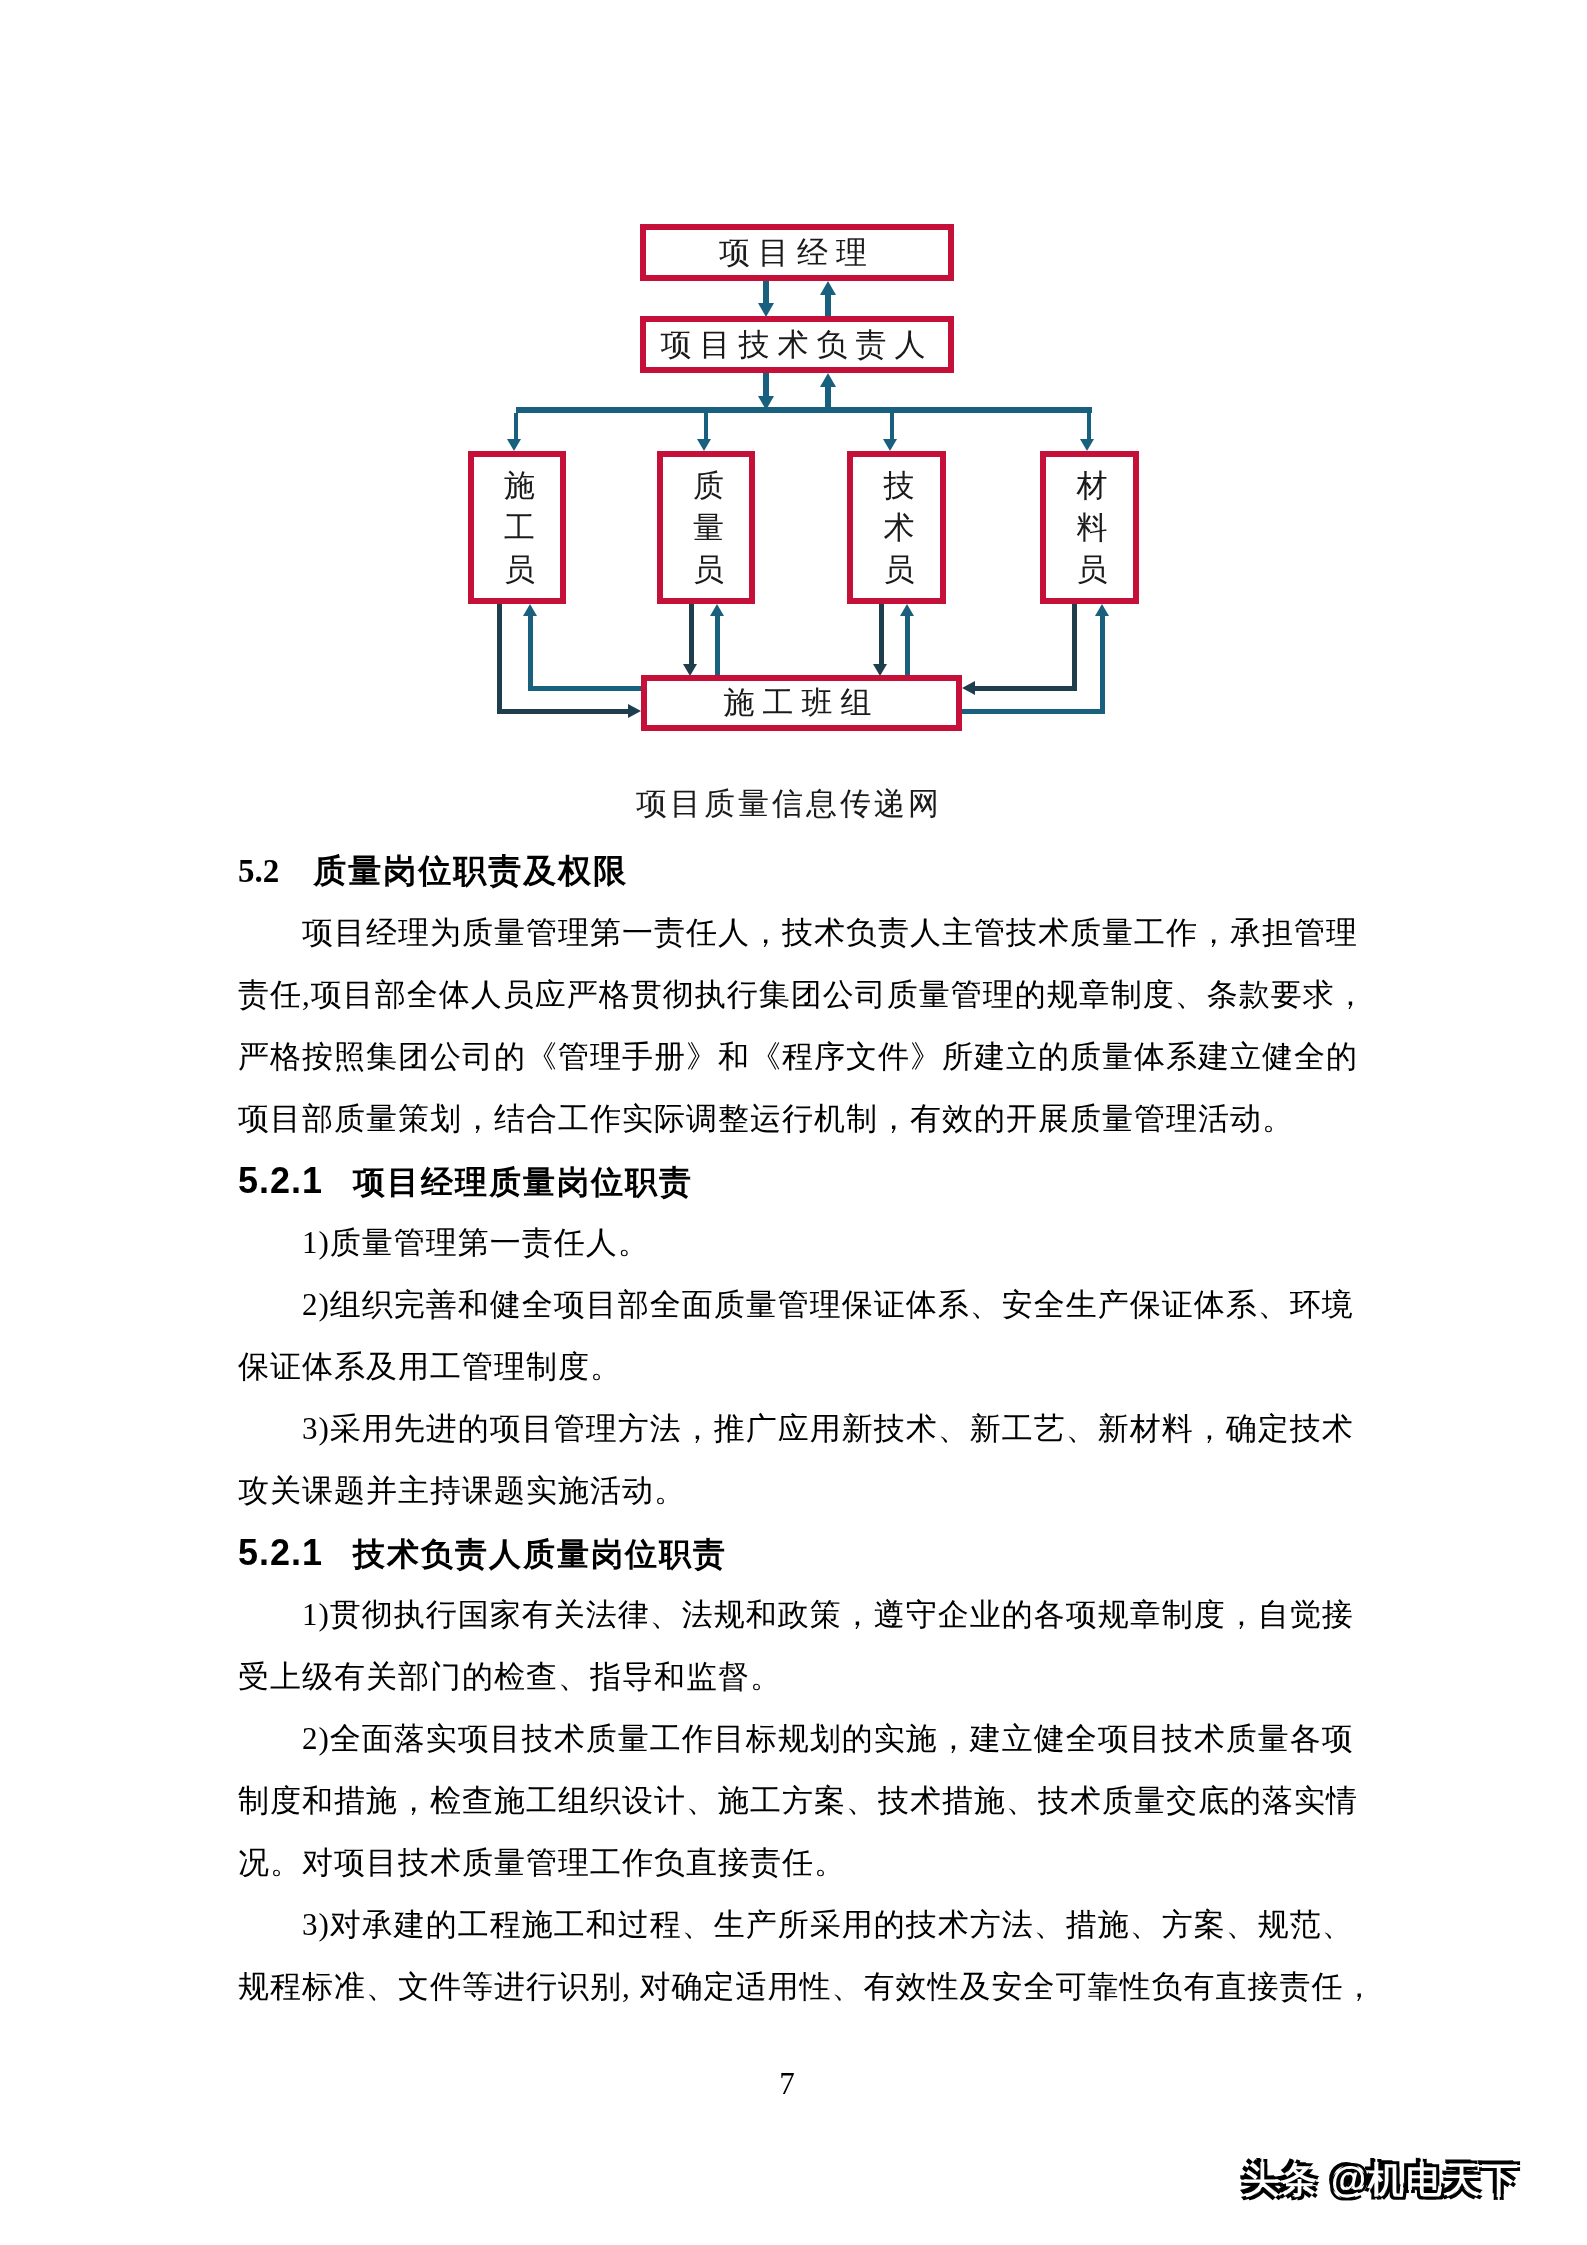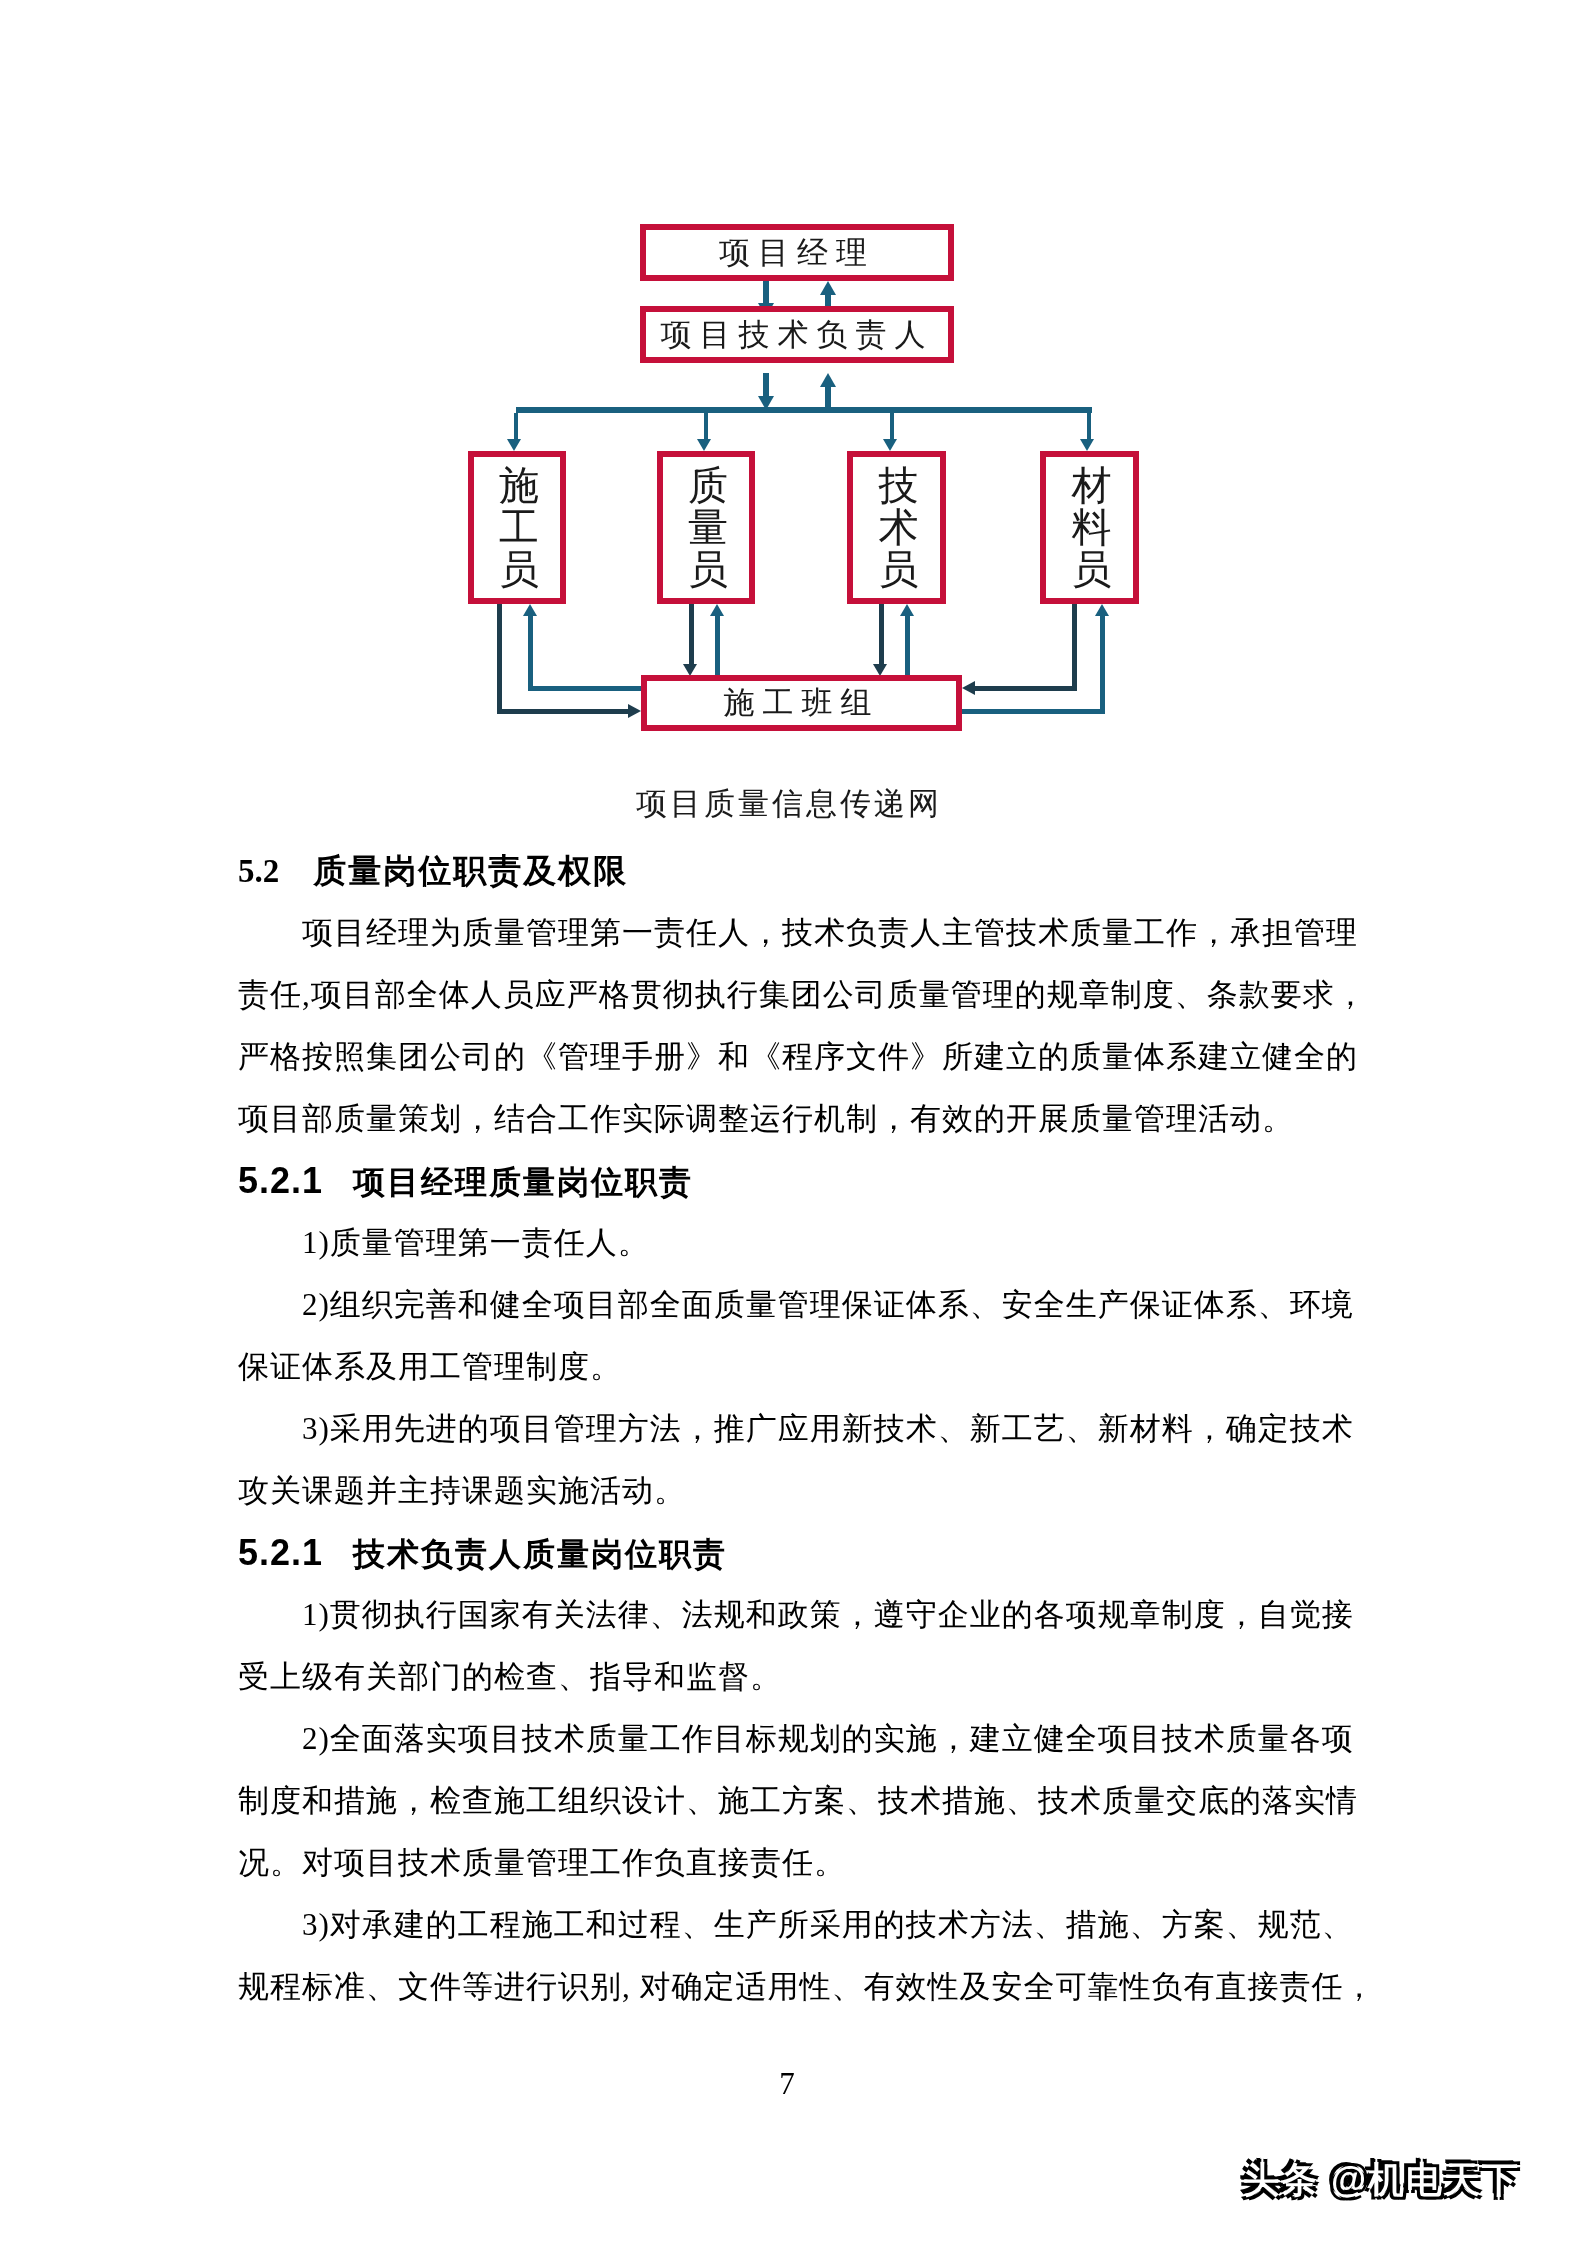--- a/index.html
+++ b/index.html
@@ -20,21 +20,21 @@
     border:6px solid var(--box-border,#C5103A);
     background:#fff;
     display:flex;align-items:center;justify-content:center;
     font-size:31px;color:#1a1a1a;
     z-index:3;
   }
   .dbox.h{letter-spacing:8px;text-align:right;}
   .vtext{
     display:inline-block;width:36px;
     word-break:break-all;line-height:42px;
-    text-align:right;font-size:40px;
+    text-align:right;font-size:31px;
   }
   .teal{color:var(--arrow-teal,#19607F);}
   .dark{color:var(--arrow-dark,#1E3D4D);}
   .ln{position:absolute;background:currentColor;z-index:1;}
   .arr{position:absolute;width:0;height:0;z-index:2;}
   .arr-down-lg{border-left:8px solid transparent;border-right:8px solid transparent;border-top:14px solid currentColor;}
   .arr-up-lg{border-left:8px solid transparent;border-right:8px solid transparent;border-bottom:14px solid currentColor;}
   .arr-down-sm{border-left:7px solid transparent;border-right:7px solid transparent;border-top:12px solid currentColor;}
   .arr-up-sm{border-left:7px solid transparent;border-right:7px solid transparent;border-bottom:12px solid currentColor;}
   .arr-right{border-top:7px solid transparent;border-bottom:7px solid transparent;border-left:13px solid currentColor;}
@@ -75,21 +75,21 @@
   }
 </style>
 </head>
 <body>
 
 <div class="page">
 
   <div class="diagram">
 
     <div class="dbox h" style="left:640px;top:224px;width:314px;height:57px">项目经理</div>
-    <div class="dbox h" style="left:640px;top:306px;width:314px;height:57px">项目技术负责人</div>
+    <div class="dbox h" style="left:640px;top:316px;width:314px;height:57px">项目技术负责人</div>
 
     <div class="dbox" style="left:468px;top:451px;width:98px;height:153px">
       <span class="vtext">施工员</span>
     </div>
     <div class="dbox" style="left:657px;top:451px;width:98px;height:153px">
       <span class="vtext">质量员</span>
     </div>
     <div class="dbox" style="left:847px;top:451px;width:99px;height:153px">
       <span class="vtext">技术员</span>
     </div>

